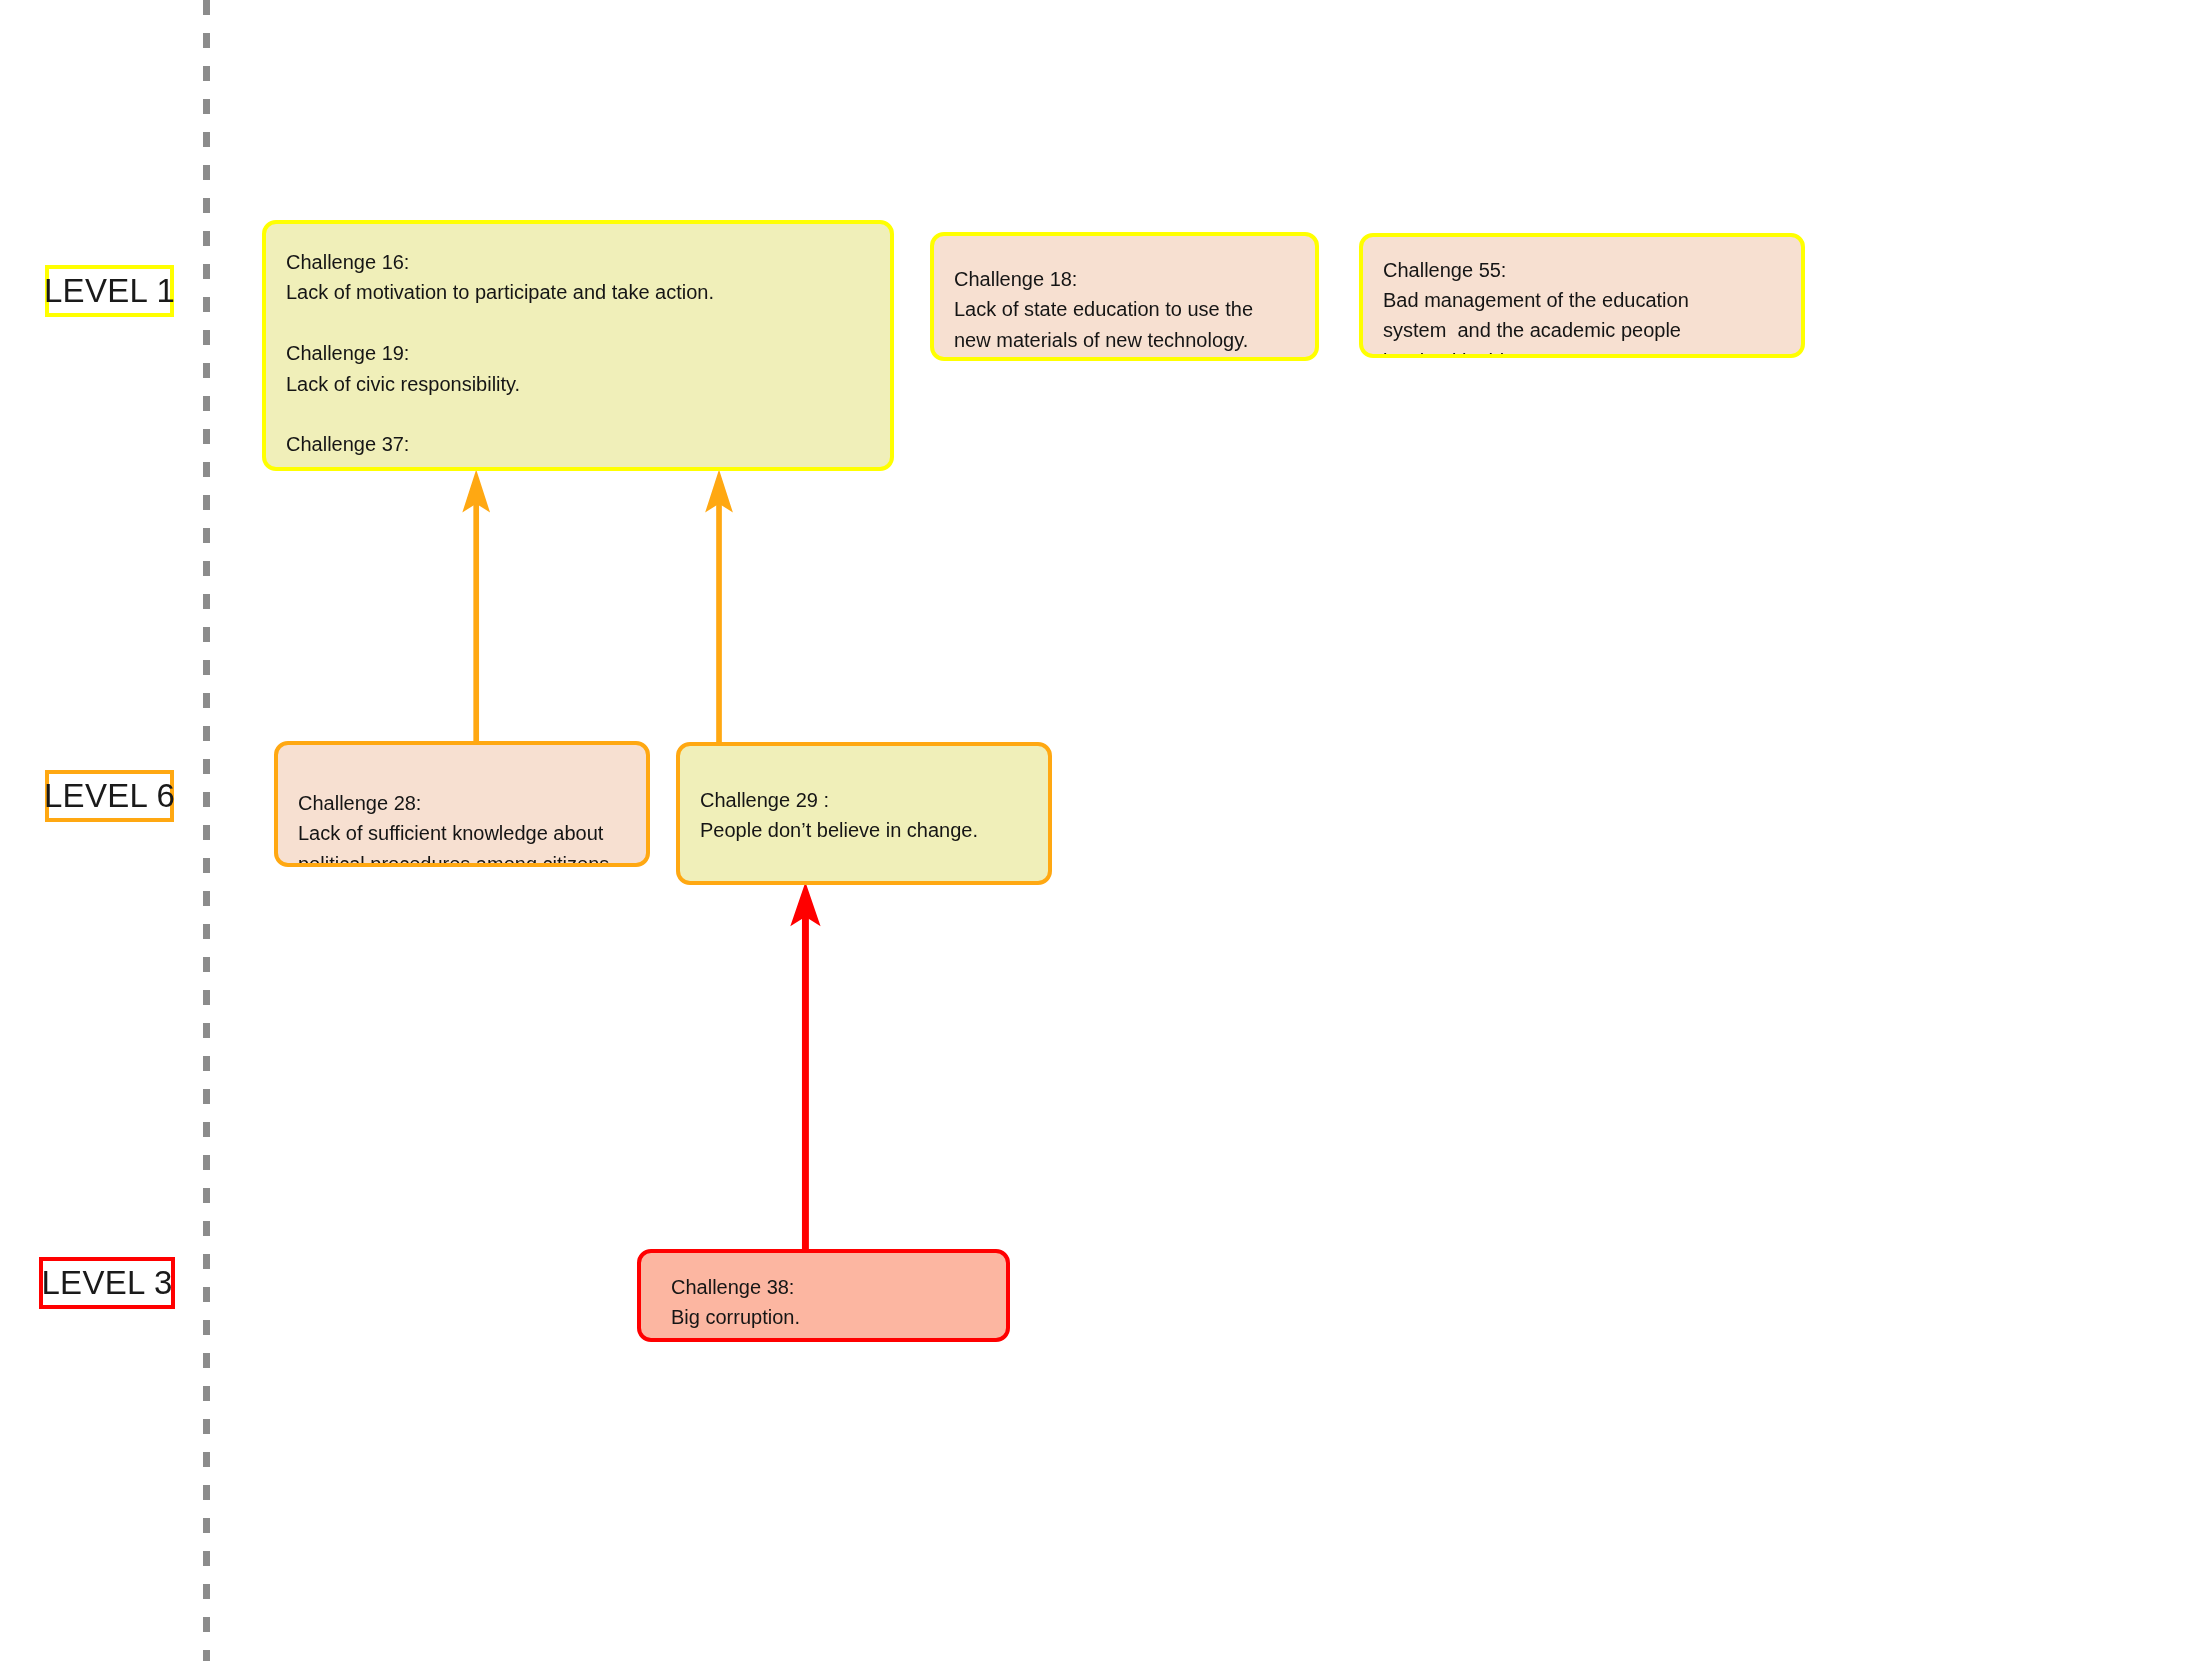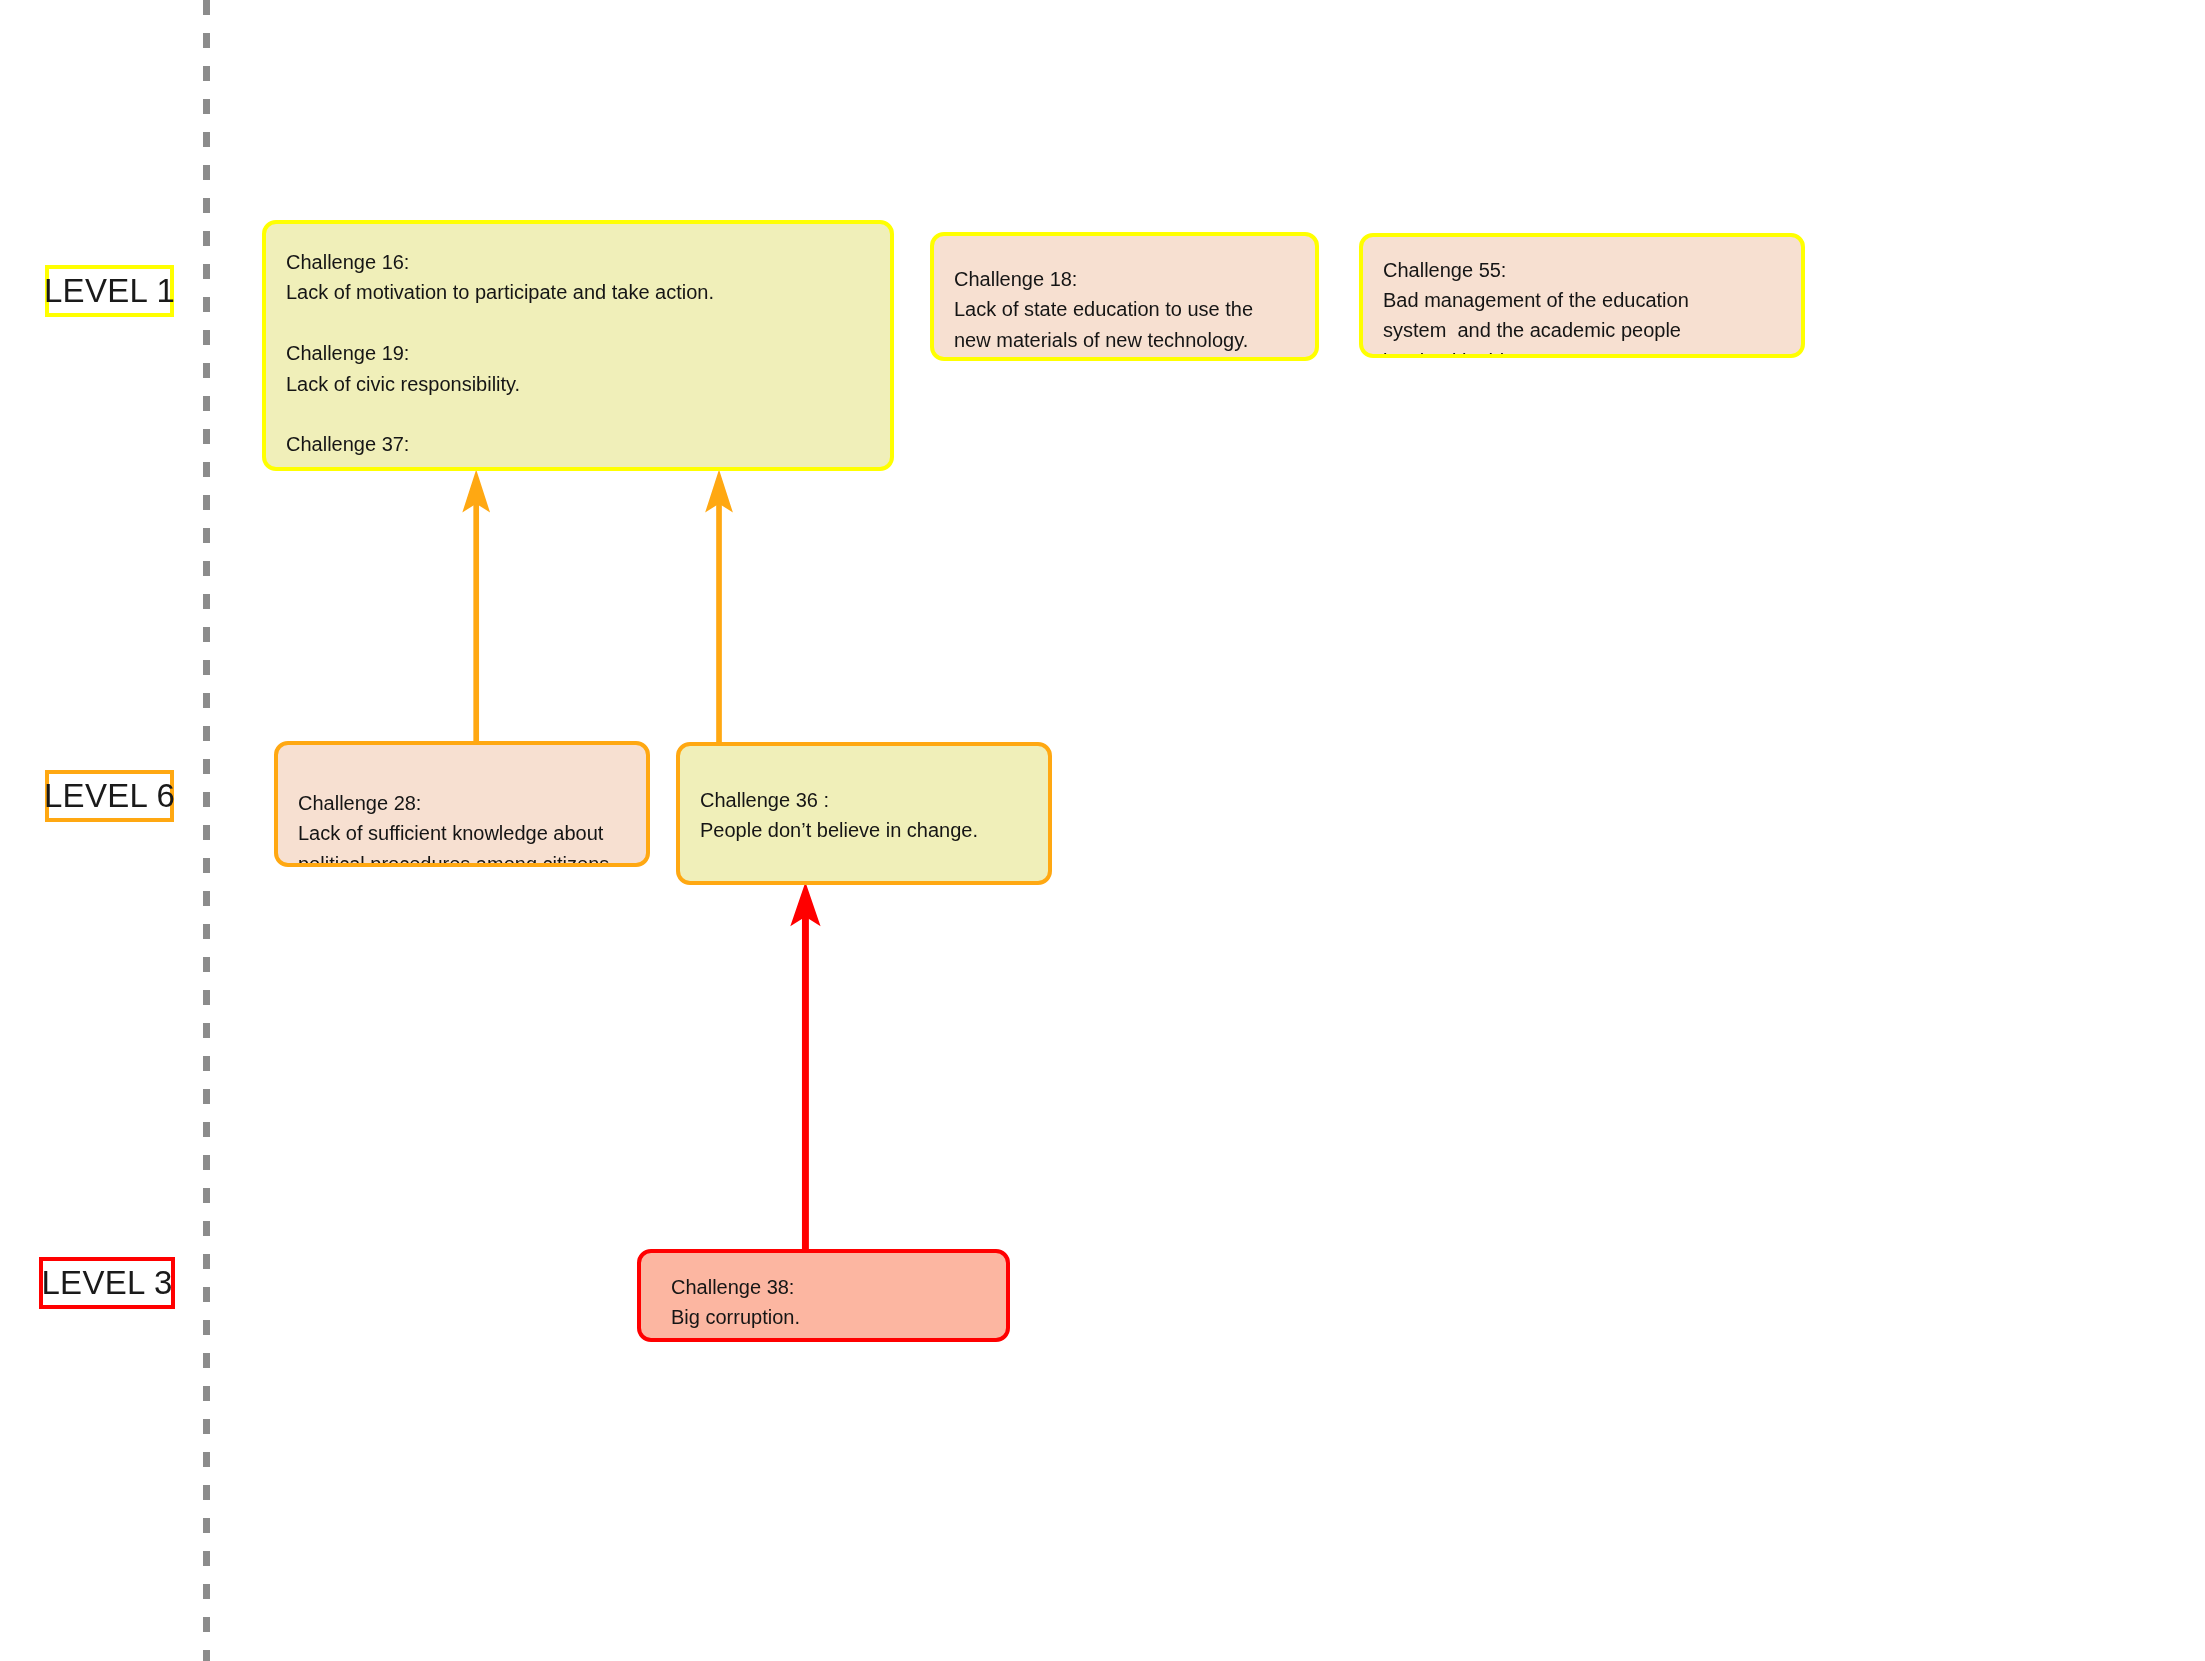--- a/index.html
+++ b/index.html
@@ -174,21 +174,21 @@
 involved in this system.</div>
   </div>
 
   <div class="card c28">
     <div class="card-text">Challenge 28:
 Lack of sufficient knowledge about
 political procedures among citizens.</div>
   </div>
 
   <div class="card c21">
-    <div class="card-text">Challenge 36 :
+    <div class="card-text">Challenge 29 :
 People don’t believe in change.</div>
   </div>
 
   <div class="card c38">
     <div class="card-text">Challenge 38:
 Big corruption.</div>
   </div>
 
 </div>
 

